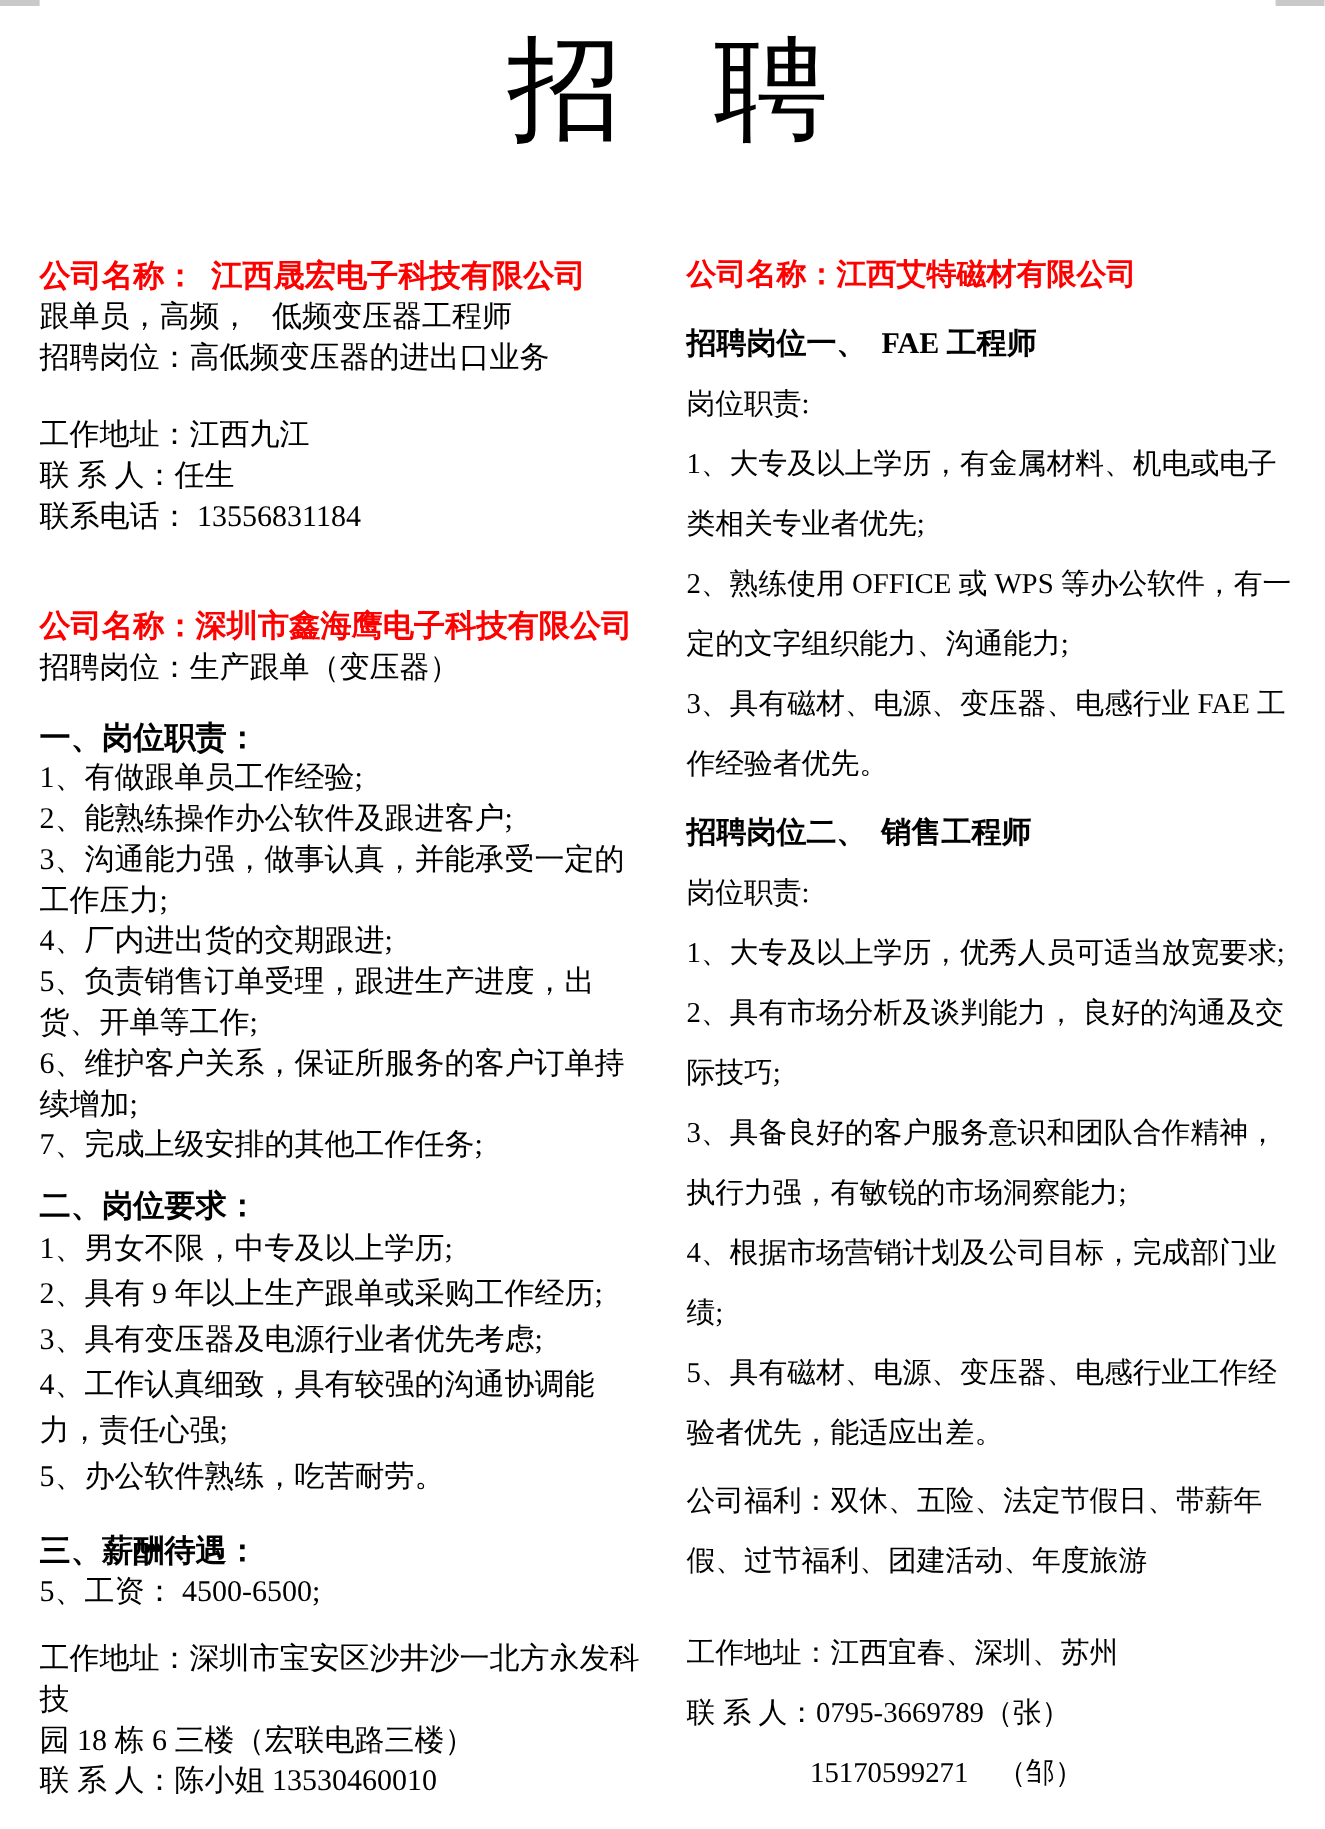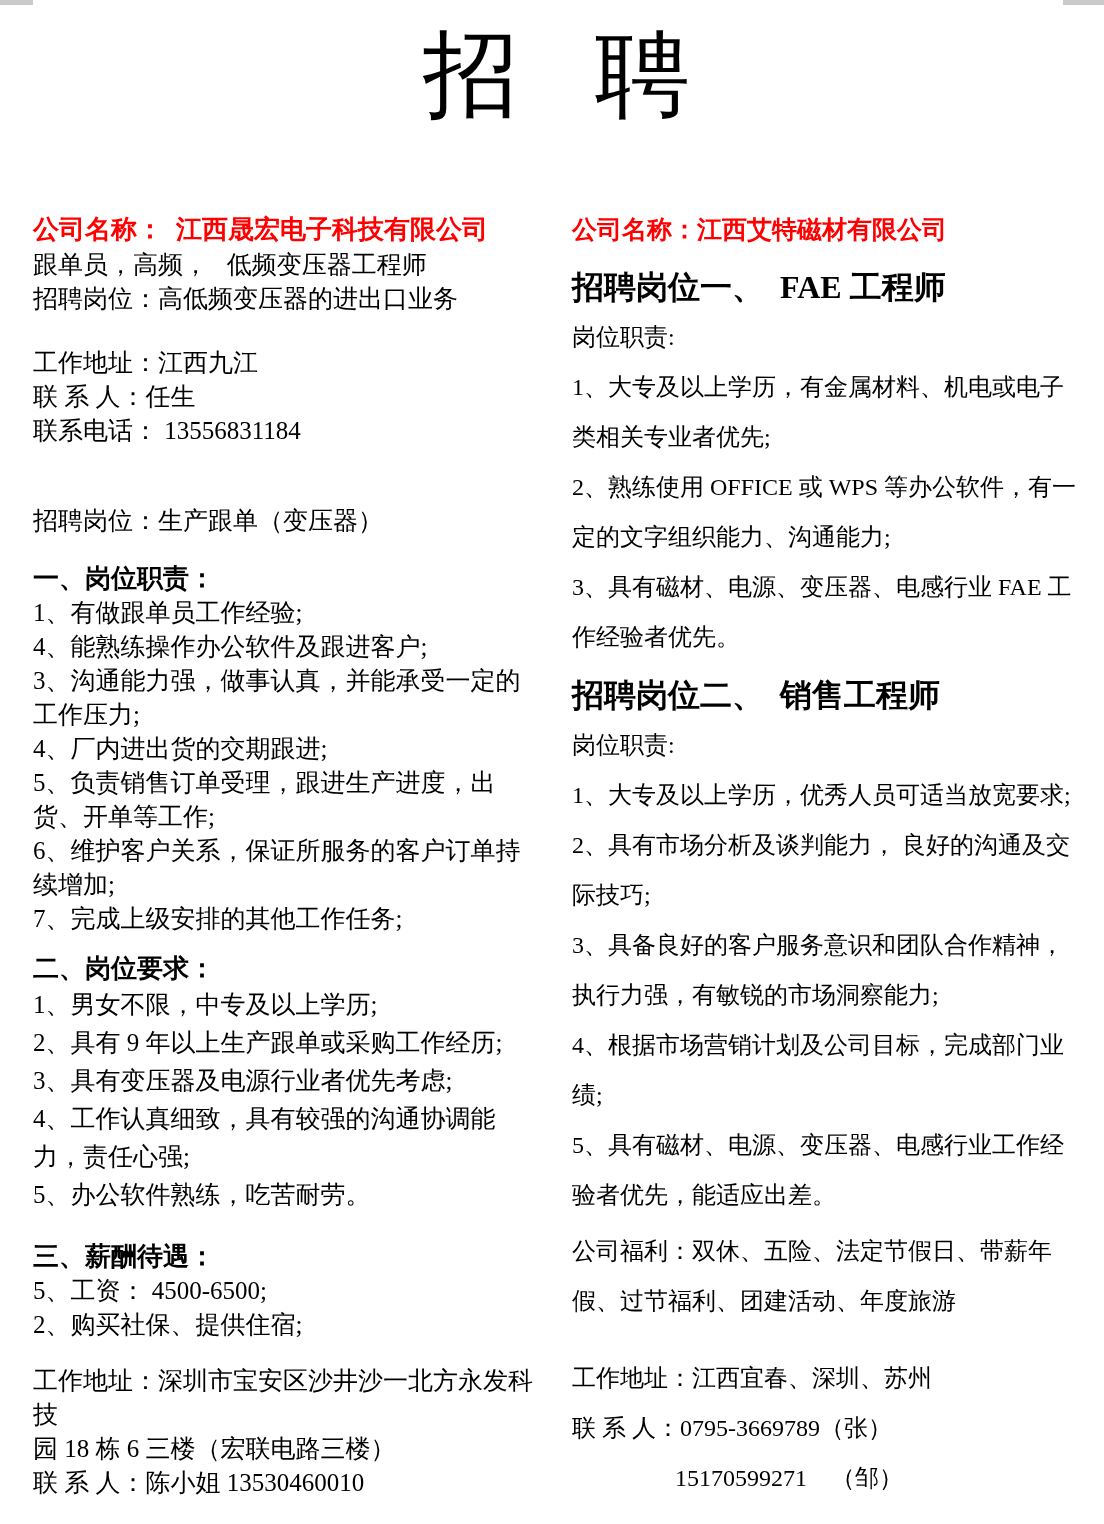--- a/index.html
+++ b/index.html
@@ -21,21 +21,21 @@
     letter-spacing:-9px;white-space:pre;
   }
   .cols{position:absolute;top:212px;left:33px;display:flex;gap:27px;}
   .col{display:block;}
   .col-l{width:512px;font-size:25px;line-height:34px;}
   .col-r{width:512px;font-size:24px;line-height:50px;}
   .page p{margin:0;white-space:pre-wrap;}
   .red{color:#ff0000;font-weight:bold;font-size:26px;line-height:36px;}
   .col-r .red{font-size:25px;line-height:36px;margin-bottom:14px;}
   .sec-title{font-weight:bold;font-size:26px;}
-  .job-title{font-weight:bold;font-size:32px;line-height:50px;}
+  .job-title{font-weight:bold;font-size:25px;line-height:50px;}
   .lh38{line-height:38px;}  .gap16{height:16px;}  .gap22{height:22px;}
   .gap24{height:24px;}  .gap26{height:26px;}  .gap30{height:30px;}
   .gap56{height:56px;}  .gap8{height:8px;}    .gap6{height:6px;}
   .gap27{height:27px;}
   .indent{padding-left:103px;}
 </style>
 </head>
 <body>
 
 <div class="page">
@@ -54,44 +54,44 @@
         <p>招聘岗位：高低频变压器的进出口业务</p>
         <div class="gap30"></div>
         <p>工作地址：江西九江</p>
         <p>联 系 人：任生</p>
         <p>联系电话： 13556831184</p>
       </section>
 
       <div class="gap56"></div>
 
       <section>
+        <p class="red">公司名称：深圳市鑫海鹰电子科技有限公司</p>
         <p>招聘岗位：生产跟单（变压器）</p>
         <div class="gap24"></div>
 
         <p class="sec-title">一、岗位职责：</p>
         <p>1、有做跟单员工作经验;</p>
-        <p>4、能熟练操作办公软件及跟进客户;</p>
+        <p>2、能熟练操作办公软件及跟进客户;</p>
         <p>3、沟通能力强，做事认真，并能承受一定的工作压力;</p>
         <p>4、厂内进出货的交期跟进;</p>
         <p>5、负责销售订单受理，跟进生产进度，出货、开单等工作;</p>
         <p>6、维护客户关系，保证所服务的客户订单持续增加;</p>
         <p>7、完成上级安排的其他工作任务;</p>
 
         <div class="gap16"></div>
         <p class="sec-title">二、岗位要求：</p>
         <p class="lh38">1、男女不限，中专及以上学历;</p>
         <p class="lh38">2、具有 9 年以上生产跟单或采购工作经历;</p>
         <p class="lh38">3、具有变压器及电源行业者优先考虑;</p>
         <p class="lh38">4、工作认真细致，具有较强的沟通协调能力，责任心强;</p>
         <p class="lh38">5、办公软件熟练，吃苦耐劳。</p>
 
         <div class="gap26"></div>
         <p class="sec-title">三、薪酬待遇：</p>
         <p>5、工资： 4500-6500;</p>
-        <p>2、购买社保、提供住宿;</p>
 
         <div class="gap22"></div>
         <p>工作地址：深圳市宝安区沙井沙一北方永发科技</p>
         <p>园 18 栋 6 三楼（宏联电路三楼）</p>
         <p>联 系 人：陈小姐 13530460010</p>
       </section>
     </div>
 
     <div class="col col-r">
 

